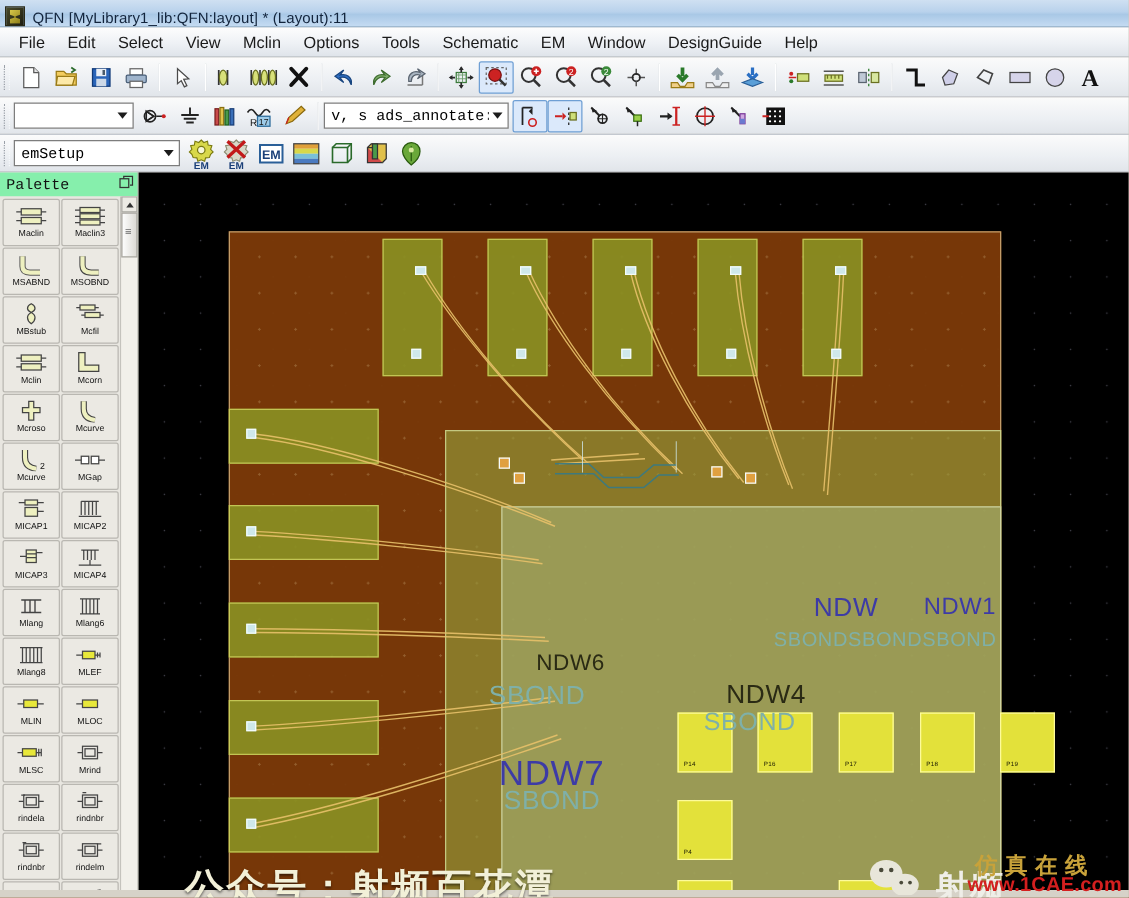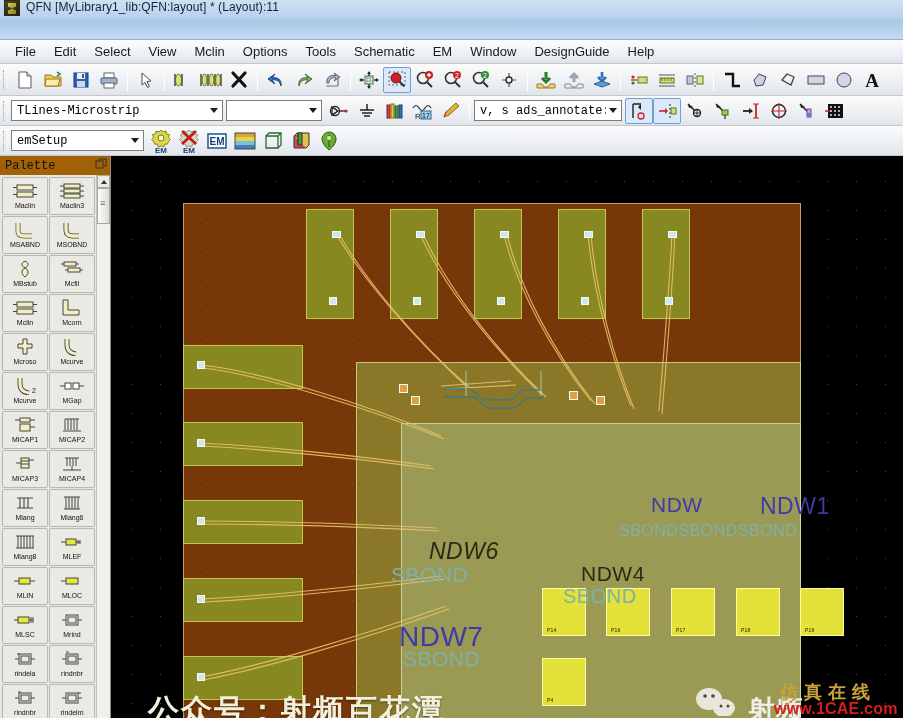--- a/index.html
+++ b/index.html
@@ -7,24 +7,24 @@
     margin: 0; padding: 0;
     width: 903px; height: 718px;
     overflow: hidden;
     font-family: "Liberation Sans", sans-serif;
     background: #d6d2c8;
   }
   #app { position: relative; width: 903px; height: 718px; overflow: hidden; }
 
   
   .titlebar {
-    height: 40px;
+    height: 22px;
     background: linear-gradient(to bottom, #cfe0f2 0%, #b9d2ec 45%, #a9c8e6 55%, #c4dbf2 100%);
     border-bottom: 1px solid #8fb0d0;
-    display: flex; align-items: flex-start;
+    display: flex; align-items: flex-end;
     padding-left: 4px;
   }
   .app-icon {
     width: 16px; height: 16px; margin-right: 6px;
     background: linear-gradient(135deg,#4a4a2a,#1d1d10);
     border: 1px solid #2a2a18;
     position: relative; flex: 0 0 auto;
   }
   .app-icon::after {
     content: ""; position: absolute; left: 3px; top: 2px;
@@ -93,21 +93,21 @@
   
   .body-row { display: flex; height: 574px; }
   .palette {
     width: 111px; background: #e8e6e0; border-right: 1px solid #8c8a84;
     display: flex; flex-direction: column; flex: 0 0 auto;
   }
   .palette-hdr {
     height: 19px; display: flex; align-items: center; justify-content: space-between;
     padding: 0 3px 0 5px; font-family: "Liberation Mono", monospace;
     font-size: 12px; color: #111;
-    background: #a16207;
+    background: #86efac;
   }
   .palette-body { flex: 1; display: flex; overflow: hidden; }
   .palette-grid {
     flex: 1; display: grid; grid-template-columns: 1fr 1fr;
     gap: 1px; padding: 2px 1px 0 2px; align-content: start;
     overflow: hidden;
   }
   .pcell {
     height: 38px; background: #ebe9e3;
     border: 1px solid #b9b7b1;
@@ -430,24 +430,20 @@
       </div>
     <div class="tbtn">
         <svg width="22" height="20" viewBox="0 0 22 20">
           <text x="11" y="17" font-size="19" font-family="Liberation Serif" font-weight="bold" fill="#111" text-anchor="middle">A</text>
         </svg>
       </div>
   </div>
 
   <div class="toolbar tb2">
     <div class="grip"></div>
-    <div class="combo" style="width:212px">
-      <span class="cv">TLines-Microstrip</span>
-      <span class="arrow-dn"></span>
-    </div>
     <div class="combo" style="width:96px">
       <span class="cv"></span>
       <span class="arrow-dn"></span>
     </div>
     <div class="tbtn">
         <svg width="22" height="20" viewBox="0 0 22 20">
           <path d="M4 6l6 4-6 4z" fill="none" stroke="#222" stroke-width="1.3"></path>
           <path d="M4 6l6 4-6 4" fill="none" stroke="#222"></path>
           <circle cx="7" cy="10" r="4.5" fill="none" stroke="#222" stroke-width="1.3"></circle>
           <path d="M12 10h5" stroke="#222" stroke-width="1.3"></path>
@@ -1018,28 +1014,28 @@
             <span>P19</span>
           </div>
           <div class="lay bondpad" style="left: 431px; top: 502px; width: 44px; height: 48px;">
             <span>P4</span>
           </div>
           <div class="lay bondpad" style="left: 431px; top: 566px; width: 44px; height: 48px;"></div>
           <div class="lay bondpad" style="left: 560px; top: 566px; width: 44px; height: 48px;"></div>
         </div>
 
       <div id="netlabels">
-          <div class="netlabel dk" style="left: 318px; top: 382px; font-size: 23px; font-style: italic;">NDW6</div>
+          <div class="netlabel dk" style="left: 318px; top: 382px; font-size: 18px;">NDW6</div>
           <div class="netlabel teal" style="left: 280px; top: 407px; font-size: 21px;">SBOND</div>
           <div class="netlabel dk" style="left: 470px; top: 406px; font-size: 21px;">NDW4</div>
           <div class="netlabel teal" style="left: 452px; top: 429px; font-size: 20px;">SBOND</div>
           <div class="netlabel blue" style="left: 288px; top: 465px; font-size: 28px;">NDW7</div>
           <div class="netlabel teal" style="left: 292px; top: 491px; font-size: 21px;">SBOND</div>
           <div class="netlabel blue" style="left: 309px; top: 571px; font-size: 21px;">NDW8</div>
-          <div class="netlabel blue" style="left: 649px; top: 337px; font-size: 23px; text-align: center;">NDW1</div>
+          <div class="netlabel blue" style="left: 628px; top: 337px; font-size: 19px; text-align: center;">NDW1</div>
           <div class="netlabel blue" style="left: 540px; top: 337px; font-size: 21px;">NDW</div>
           <div class="netlabel teal" style="left: 508px; top: 366px; font-size: 16px;">SBONDSBONDSBOND</div>
         </div>
 
     </div>
   </div>
 
   <div class="wm-cn">公众号：射频百花潭</div>
   <div class="wm-br">
     <svg class="wechat" viewBox="0 0 46 30">

